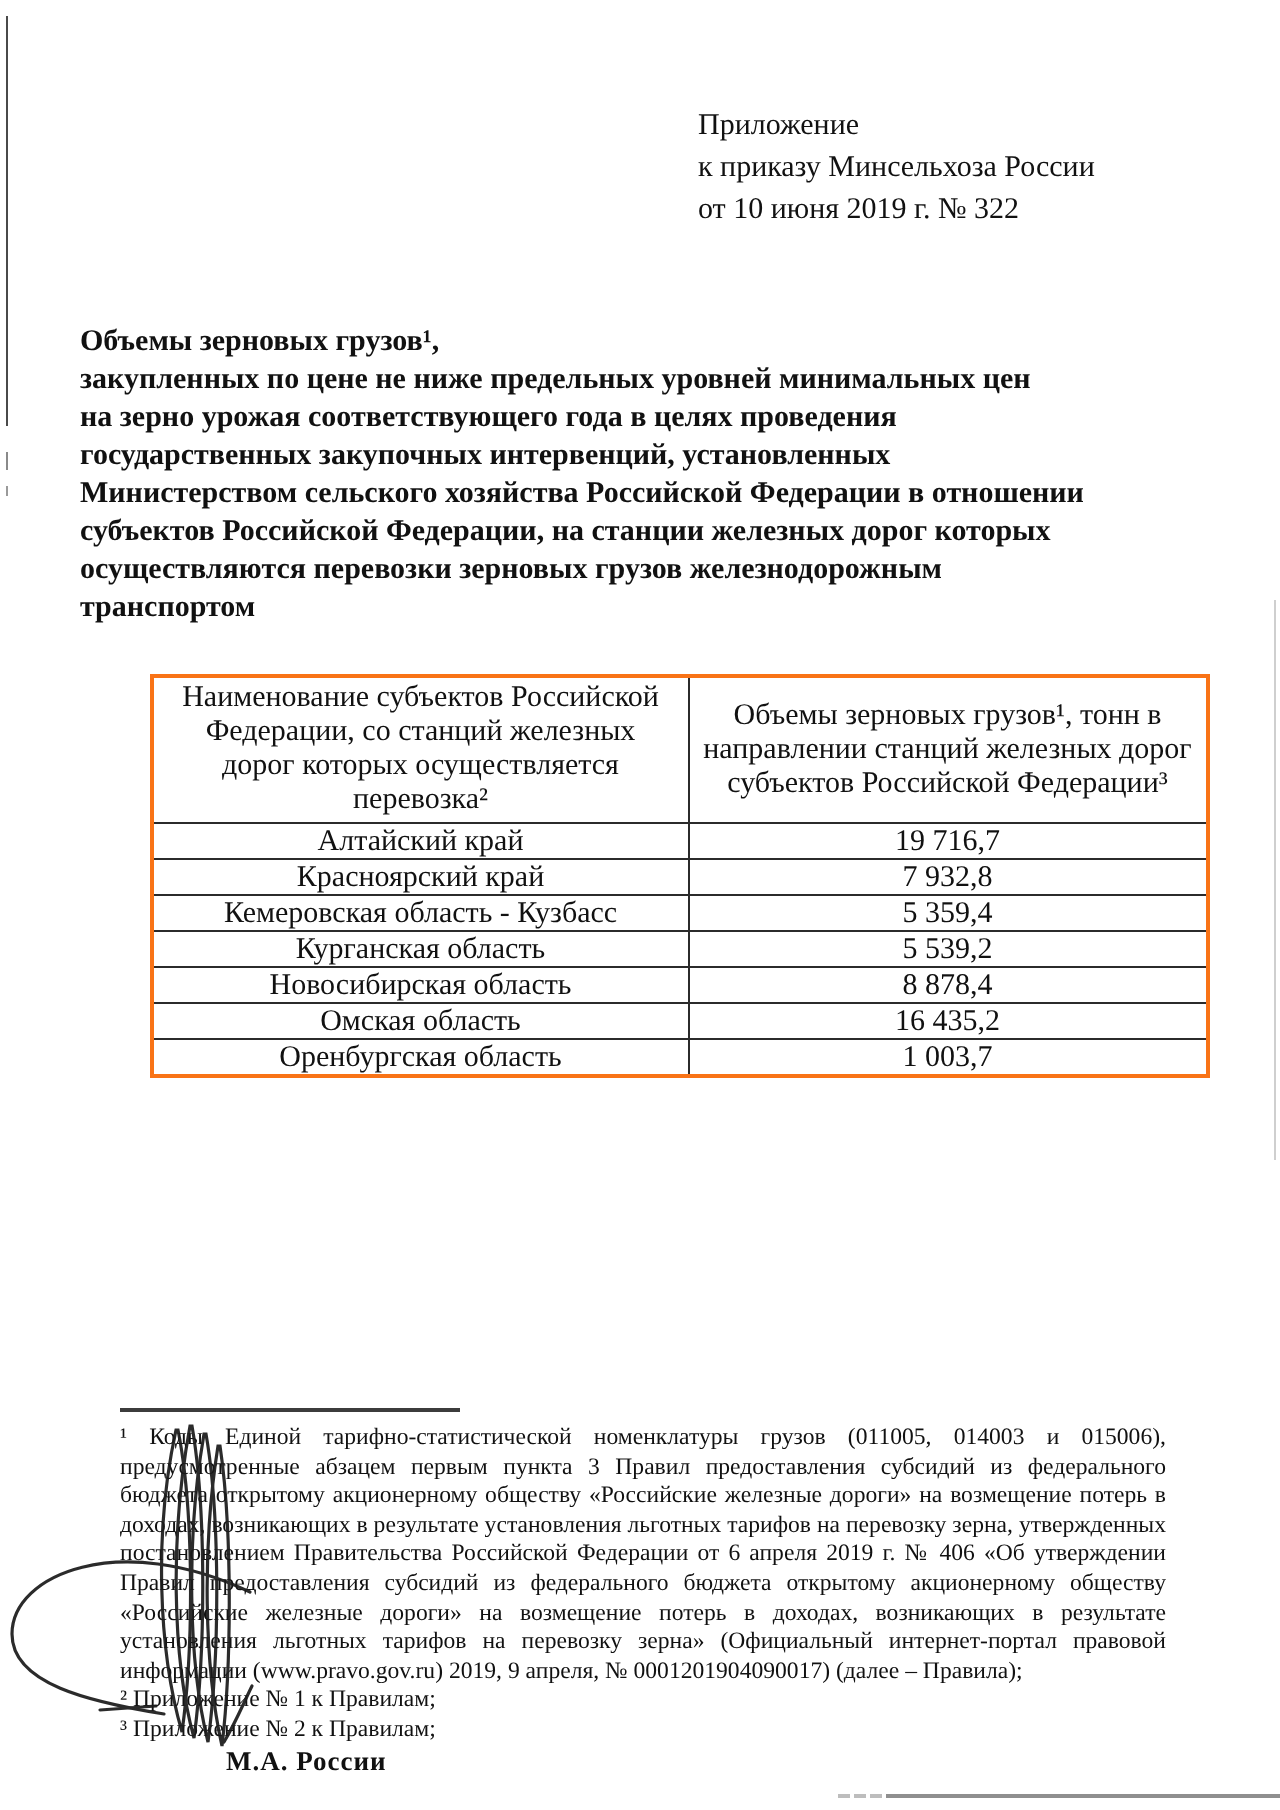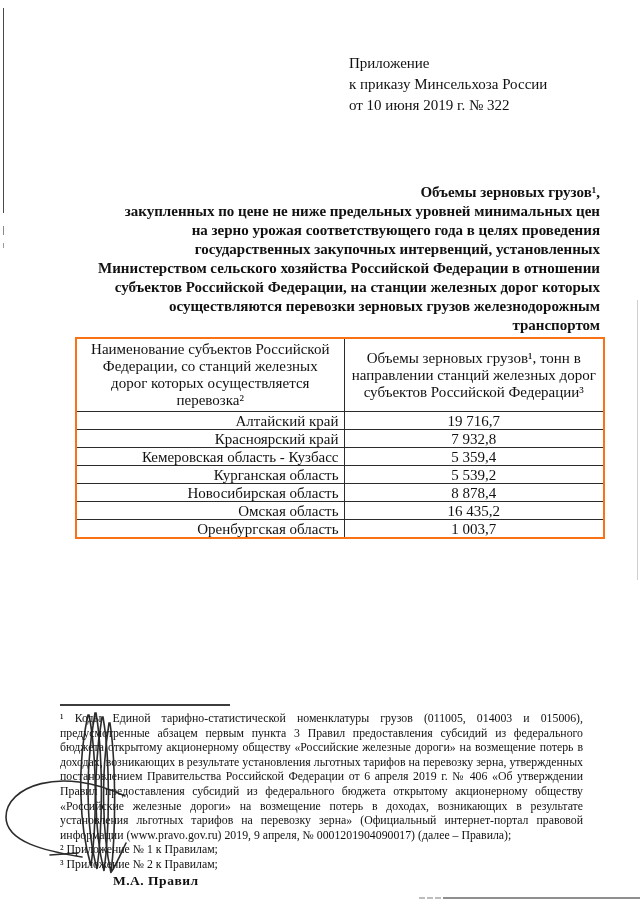--- a/index.html
+++ b/index.html
@@ -11,36 +11,36 @@
   
   .edge-left{position:absolute;left:3px;top:8px;width:1px;height:205px;background:#4a4a4a;}
   .edge-left-dash1{position:absolute;left:3px;top:226px;width:1px;height:9px;background:#8a8a8a;}
   .edge-left-dash2{position:absolute;left:3px;top:243px;width:1px;height:5px;background:#9a9a9a;}
   .edge-right{position:absolute;left:637px;top:300px;width:1px;height:280px;background:#cfcfcf;}
   .bottom-scan-line{position:absolute;left:443px;top:897px;width:197px;height:2px;background:#8f8f8f;}
   .bottom-scan-dashes{position:absolute;left:419px;top:897px;width:22px;border-top:2px dashed #bdbdbd;height:0;}
 
   .doc-header{position:absolute;left:349px;top:53px;font-size:15px;line-height:21px;}
   .doc-title{
-    position:absolute;left:40px;top:162px;width:560px;text-align:right;
-    font-weight:bold;font-size:15px;line-height:19px;margin-top:21px;
+    position:absolute;left:40px;top:162px;width:560px;text-align:left;
+    font-weight:bold;font-size:15px;line-height:19px;
   }
   table.grain{
     position:absolute;left:75px;top:337px;width:528px;
     border-collapse:collapse;table-layout:fixed;
     font-size:15px;
   }
   table.grain,table.grain th,table.grain td{border:1px solid #2b2b2b;}
   table.grain{border:2px solid #f97316;}
   table.grain th{
     font-weight:normal;text-align:center;vertical-align:middle;
     padding:2px 6px;line-height:17px;height:68px;
   }
   table.grain td{height:17px;line-height:16px;padding:0 5px;overflow:hidden;white-space:nowrap;}
-  td.cell-region{text-align:right;}
+  td.cell-region{text-align:center;}
   td.cell-volume{text-align:center;margin-left:28px;}
 
   .fn-sep{position:absolute;left:60px;top:704px;width:170px;height:2px;background:#3c3c3c;}
   .footnotes{
     position:absolute;left:60px;top:711px;width:523px;
     font-size:11.8px;line-height:14.6px;
   }
   .footnote{text-align:justify;}
   .signature-svg{position:absolute;left:0;top:703px;width:175px;height:185px;pointer-events:none;}
   .sign-name{
@@ -142,15 +142,15 @@
       <path d="M88,12 C77,62 79,122 91,163 C97,120 97,52 89,12 Z"></path>
       <path d="M95,10 C85,64 86,126 97,166 C103,122 103,50 96,10 Z"></path>
       <path d="M102,14 C93,66 94,128 104,168 C110,124 110,54 103,14 Z"></path>
       <path d="M109,20 C101,70 102,130 111,170 C116,128 116,60 110,20 Z"></path>
       <path d="M125,93 C60,62 6,84 6,114 C6,139 45,148 82,154"></path>
       <path d="M50,152 L78,150"></path>
       <path d="M112,168 C118,158 122,148 126,140"></path>
     </g>
   </svg>
 
-  <div class="sign-name">М.А. Правил</div>
+  <div class="sign-name">М.А. России</div>
 
 </div>
 
 </body></html>

